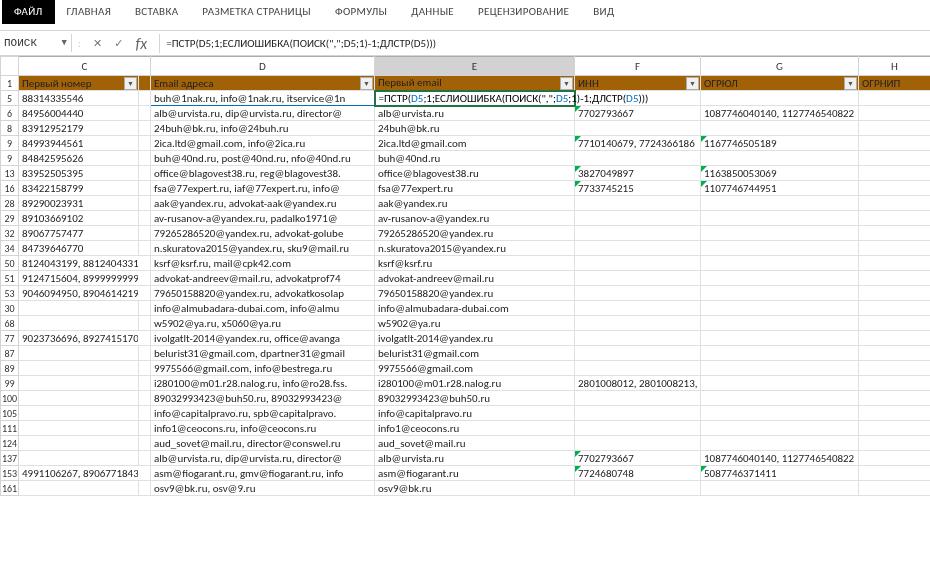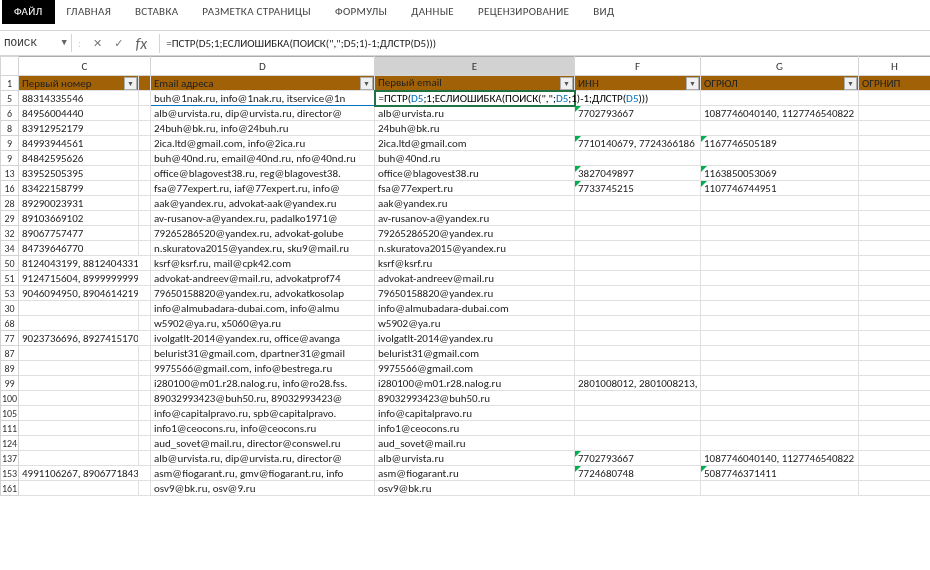--- a/index.html
+++ b/index.html
@@ -238,21 +238,21 @@
           <td class="cell">2ica.ltd@gmail.com, info@2ica.ru</td>
           <td class="cell">2ica.ltd@gmail.com</td>
           <td class="cell">7710140679, 7724366186<span class="green-tri"></span></td>
           <td class="cell">1167746505189<span class="green-tri"></span></td>
           <td class="cell"></td>
         </tr>
         <tr>
           <td class="rowhdr">9</td>
           <td class="cell">84842595626</td>
           <td class="cell"></td>
-          <td class="cell">buh@40nd.ru, email@40nd.ru, nfo@40nd.ru</td>
+          <td class="cell">buh@40nd.ru, post@40nd.ru, nfo@40nd.ru</td>
           <td class="cell">buh@40nd.ru</td>
           <td class="cell"></td>
           <td class="cell"></td>
           <td class="cell"></td>
         </tr>
         <tr>
           <td class="rowhdr">13</td>
           <td class="cell">83952505395</td>
           <td class="cell"></td>
           <td class="cell">office@blagovest38.ru, reg@blagovest38.</td>

